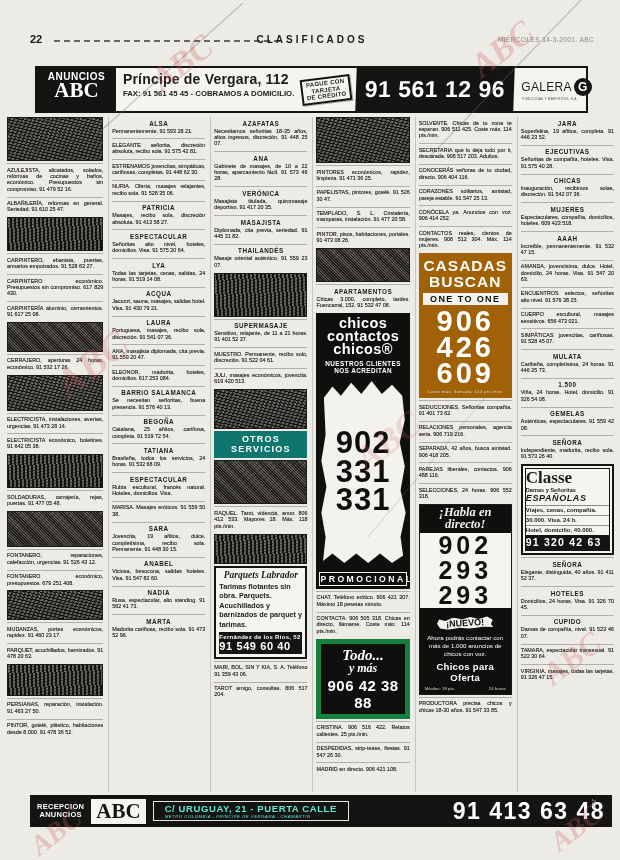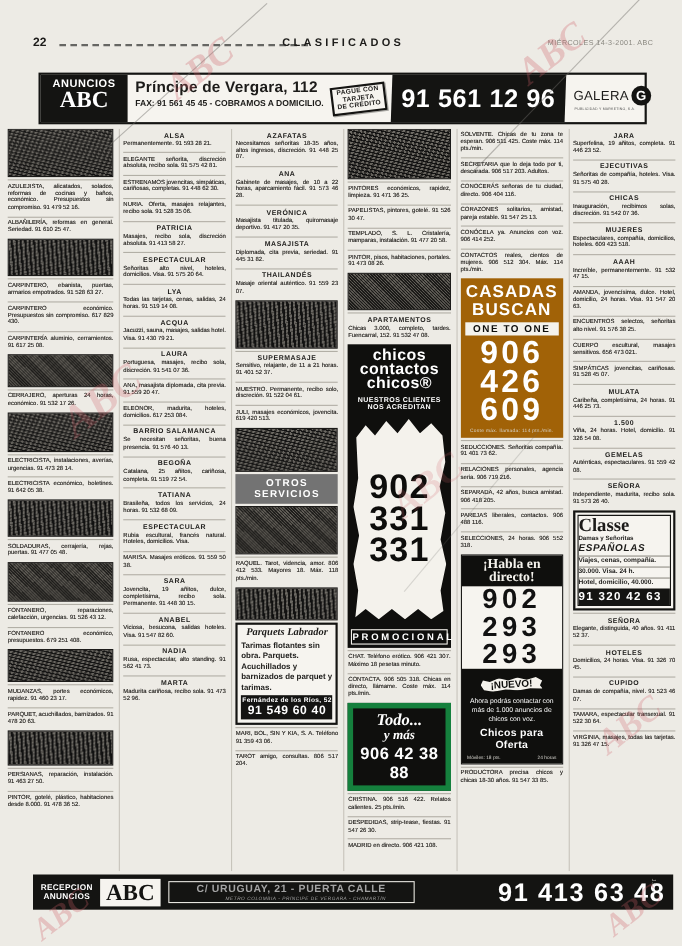--- a/index.html
+++ b/index.html
@@ -54,21 +54,21 @@
   .v1 { background:repeating-linear-gradient(13deg, rgba(15,15,15,.95) 0 1px, transparent 1px 3px),
                repeating-linear-gradient(-68deg, rgba(50,48,45,.9) 0 2px, rgba(150,146,138,.55) 2px 4px),
                linear-gradient(#403e3a,#262522); }
   .v2 { background:repeating-linear-gradient(86deg, rgba(10,10,10,.9) 0 2px, transparent 2px 4px),
                repeating-linear-gradient(-15deg, rgba(70,68,64,.85) 0 1px, rgba(170,166,158,.5) 1px 3px),
                linear-gradient(#34322e,#1f1e1c); }
   .v3 { background:repeating-linear-gradient(45deg, rgba(25,24,22,.9) 0 1px, rgba(120,116,108,.5) 1px 2px),
                repeating-linear-gradient(-45deg, rgba(30,29,27,.8) 0 2px, transparent 2px 5px),
                linear-gradient(#55524c,#2c2a27); }
 
-  .sp-otros { background:#737373; color:#fff; text-align:center; padding:3px 0 4px; }
+  .sp-otros { background:#0f766e; color:#fff; text-align:center; padding:3px 0 4px; }
   .sp-otros div { font-size:9px; font-weight:900; letter-spacing:1.2px; line-height:1.15; }
 
   .sp-chicos { background:#0f0f0d; color:#fff; padding:4px 3px 3px; height:276px; display:flex; flex-direction:column; }
   .ch-t { font-size:14.5px; font-weight:900; text-align:center; line-height:.92; letter-spacing:.4px; }
   .ch-s { font-size:6.4px; font-weight:bold; text-align:center; margin-top:3px; letter-spacing:.4px; line-height:1.2; }
   .ch-star { flex:1; margin:4px 1px; background:#f4f2ec; color:#0d0d0b; display:flex; flex-direction:column;
              align-items:center; justify-content:center; gap:4px;
              clip-path:polygon(4% 10%, 14% 4%, 24% 9%, 36% 2%, 48% 8%, 60% 1%, 72% 8%, 84% 3%, 96% 9%,
                                99% 22%, 93% 34%, 99% 47%, 94% 60%, 100% 72%, 94% 85%, 97% 95%,
                                84% 99%, 70% 94%, 56% 99%, 42% 94%, 28% 99%, 14% 94%, 3% 98%,
@@ -89,21 +89,21 @@
   .ca-num { font-size:29px; font-weight:900; line-height:.9; letter-spacing:3px; }
   .ca-f { font-size:4.4px; margin-top:3px; color:#d8d6d0; letter-spacing:.3px; }
 
   .sp-todo { background:#0f0f0d; color:#fff; text-align:center; padding:4px 2px 3px; border:5px solid #15803d; }
   .td-1 { font-family:"Liberation Serif",serif; font-style:italic; font-size:15px; font-weight:900; line-height:.95; }
   .td-2 { font-family:"Liberation Serif",serif; font-style:italic; font-size:12px; font-weight:900; line-height:1; }
   .td-ph { font-size:15px; font-weight:900; letter-spacing:.5px; margin-top:3px; }
 
   .sp-habla { border:1px solid #1c1b19; background:#f6f4ef; }
   .hb-head { background:#0f0f0d; color:#f4f2ec; text-align:center; padding:2px 0;
-             font-family:"Liberation Serif",serif; font-weight:900;
+             font-family:"Liberation Serif",serif; font-style:italic; font-weight:900;
              font-size:12.5px; line-height:.95; }
   .hb-num { font-size:25px; font-weight:900; text-align:center; line-height:.84;
             letter-spacing:4px; color:#111; padding:2px 0; }
   .hb-black { background:#0f0f0d; color:#fff; text-align:center; padding:4px 3px 3px; }
   .hb-nuevo { display:inline-block; background:#f4f2ec; color:#0d0d0b; font-weight:900; font-size:9px;
               padding:1px 9px; transform:rotate(-3deg);
               clip-path:polygon(0 45%, 4% 10%, 15% 25%, 30% 0, 45% 20%, 60% 2%, 75% 22%, 90% 5%, 100% 35%,
                                 96% 70%, 100% 95%, 80% 88%, 60% 100%, 40% 87%, 20% 100%, 5% 85%); }
   .hb-body { font-size:6.2px; margin:4px 2px 3px; line-height:1.3; }
   .hb-f { font-size:9.5px; font-weight:900; letter-spacing:.3px; }
@@ -115,31 +115,31 @@
   .cl-sub { font-size:5.6px; font-weight:bold; margin-top:1px; }
   .cl-esp { font-size:9px; font-weight:900; font-style:italic; letter-spacing:.6px; }
   .cl-l { font-size:6px; font-weight:bold; border-top:1px solid #908d85; margin-top:1.5px; padding-top:1.5px; }
   .cl-ph { background:#141412; color:#fff; font-size:10.5px; font-weight:900; letter-spacing:1.2px;
            margin-top:2px; padding:1px 0 2px; }
 
   .sp-parquets { border:2px solid #141412; background:#f6f4ef; padding:3px 3px; }
   .pq-t { font-family:"Liberation Serif",serif; font-size:9.5px; font-weight:bold; font-style:italic;
           text-align:center; line-height:1; }
   .pq-b { font-size:7.2px; font-weight:bold; line-height:1.3; margin-top:2px; }
-  .pq-box { background:#141412; color:#fff; text-align:center; margin-top:3px; padding:2px 0 2px; }
+  .pq-box { background:#141412; color:#fff; text-align:left; margin-top:3px; padding:2px 0 2px; }
   .pq-addr { font-size:6px; font-weight:bold; letter-spacing:.3px; }
   .pq-ph { font-size:11px; font-weight:900; letter-spacing:.6px; }
 
   
   .footer-banner { position:absolute; top:795px; left:30px; width:582px; height:32px;
                    background:#141412; display:flex; align-items:center; gap:7px; padding:0 7px; }
   .f-label { color:#fff; font-size:7.5px; font-weight:900; text-align:center; line-height:1.1; letter-spacing:.3px; }
   .f-abc { background:#f6f4ef; color:#141412; font-family:"Liberation Serif",serif;
            font-size:21px; font-weight:900; line-height:25px; height:25px; padding:0 5px; }
-  .f-addr { border:1px solid #e7e5df; color:#a3a3a3; text-align:right; padding:1px 25px; }
+  .f-addr { border:1px solid #e7e5df; color:#5eead4; text-align:left; padding:1px 11px; }
   .f-addr .a1 { font-size:9.5px; font-weight:900; letter-spacing:.6px; white-space:nowrap; }
   .f-addr .a2 { font-size:4.3px; font-style:italic; letter-spacing:.5px; white-space:nowrap; }
   .f-phone { flex:1; text-align:right; color:#fff; font-size:23px; font-weight:900; letter-spacing:1.5px; white-space:nowrap; }
   .f-sig { position:absolute; right:22px; top:800px; font-size:5px; color:#b8b6b0; transform:rotate(90deg); }
 
   
   .wm { position:absolute; font-family:"Liberation Serif",serif; font-weight:bold; font-style:italic;
         color:rgba(204,92,102,.32); transform:rotate(-38deg); pointer-events:none; z-index:5; }
   .scanline { position:absolute; width:1px; background:rgba(110,108,104,.45); z-index:4; pointer-events:none; }
   .sl1 { left:168px; top:-30px; height:200px; transform:rotate(48deg); }

